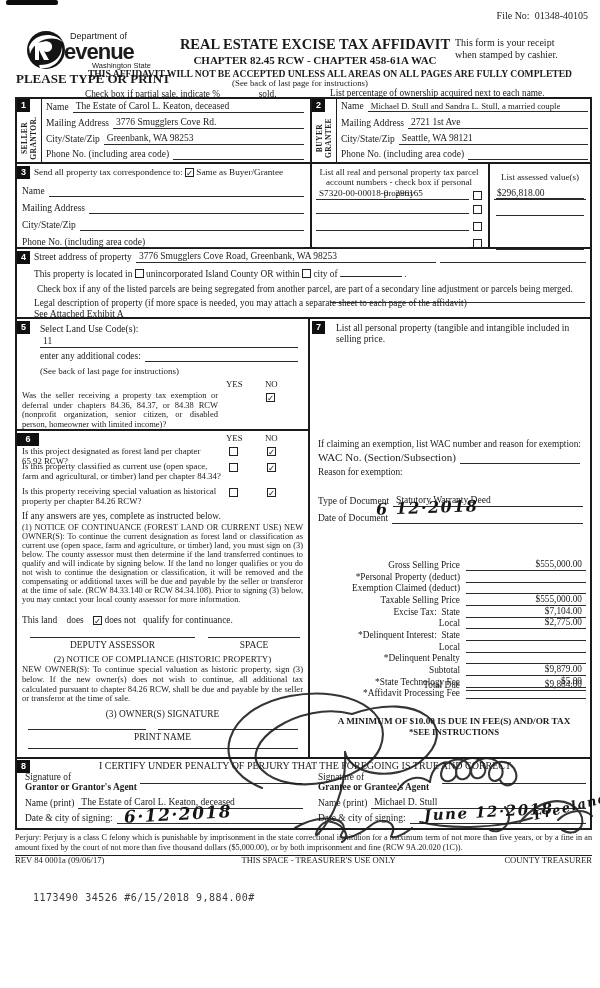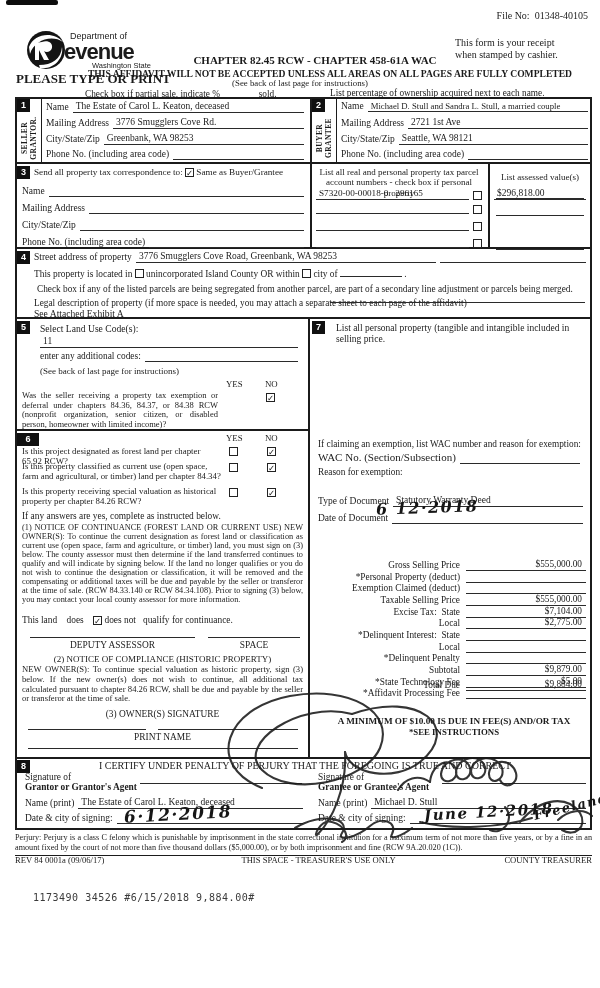--- a/index.html
+++ b/index.html
@@ -49,20 +49,21 @@
       <path d="M4,24 C8,10 26,4 37,12 C28,1 8,3 3,17 Z" fill="#fff"></path>
       <path d="M14,38 C28,40 38,28 36,17 C35,29 26,35 13,35 Z" fill="#fff"></path>
       <path d="M16,12 C22,10 27,13 26,18 C25,22 20,23 18,21 L23,30 L18,30 L13,20 L13,30 L9,30 L9,13 Z" fill="#fff"></path>
     </svg>
   </div>
   <div class="abs" style="left:70px;top:31px;font-size:9px;font-family:'Liberation Sans',sans-serif">Department of</div>
   <div class="abs b" style="left:64px;top:39px;font-size:22px;font-family:'Liberation Sans',sans-serif;letter-spacing:-1px">evenue</div>
   <div class="abs" style="left:92px;top:62px;font-size:7.5px;font-family:Liberation Sans, sans-serif">Washington State</div>
   <div class="abs b sm" style="left:16px;top:72px;font-size:13px">PLEASE TYPE OR PRINT</div>
 
+  <div class="abs b ctr" style="left:165px;top:36px;width:300px;font-size:14.5px">REAL ESTATE EXCISE TAX AFFIDAVIT</div>
   <div class="abs b ctr" style="left:165px;top:54px;width:300px;font-size:11px">CHAPTER 82.45 RCW - CHAPTER 458-61A WAC</div>
   <div class="abs" style="left:455px;top:37px;width:130px;font-size:10px">This form is your receipt</div>
   <div class="abs" style="left:455px;top:49px;width:130px;font-size:10px">when stamped by cashier.</div>
   <div class="abs b ctr" style="left:60px;top:68px;width:540px;font-size:9.6px">THIS AFFIDAVIT WILL NOT BE ACCEPTED UNLESS ALL AREAS ON ALL PAGES ARE FULLY COMPLETED</div>
   <div class="abs ctr" style="left:100px;top:78px;width:400px;font-size:8.8px">(See back of last page for instructions)</div>
 
   <div class="abs" style="left:85px;top:88px;font-size:9.3px">
     <span>Check box if partial sale, indicate %</span>
     <span class="cb" style="border:none;border-bottom:1px solid #2a2a2a;width:34px;height:10px"></span>
     <span>sold.</span>

